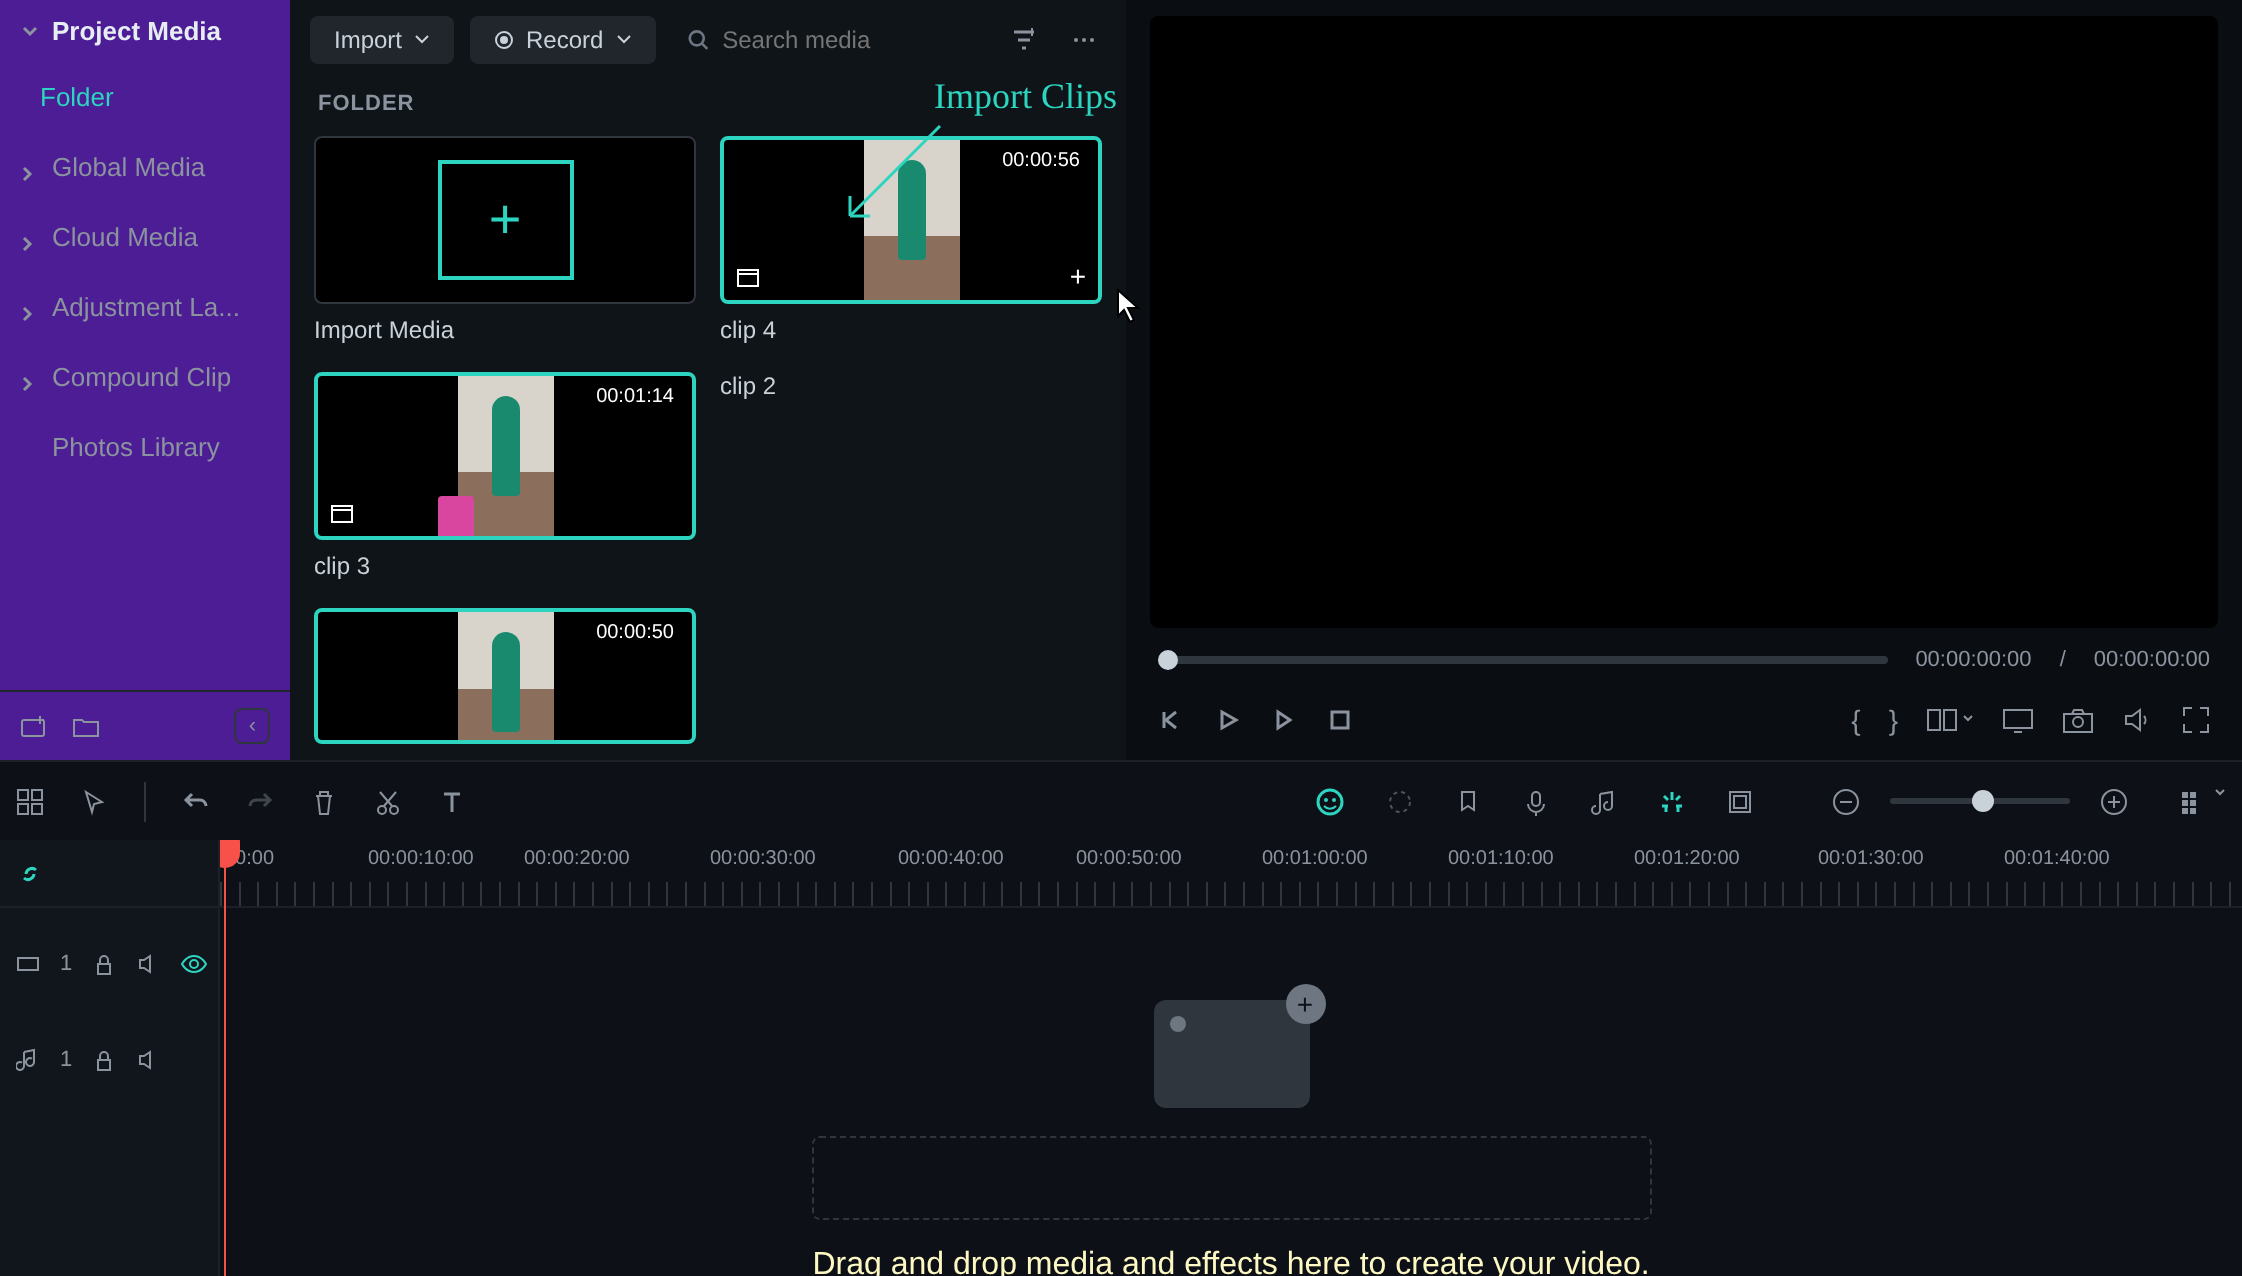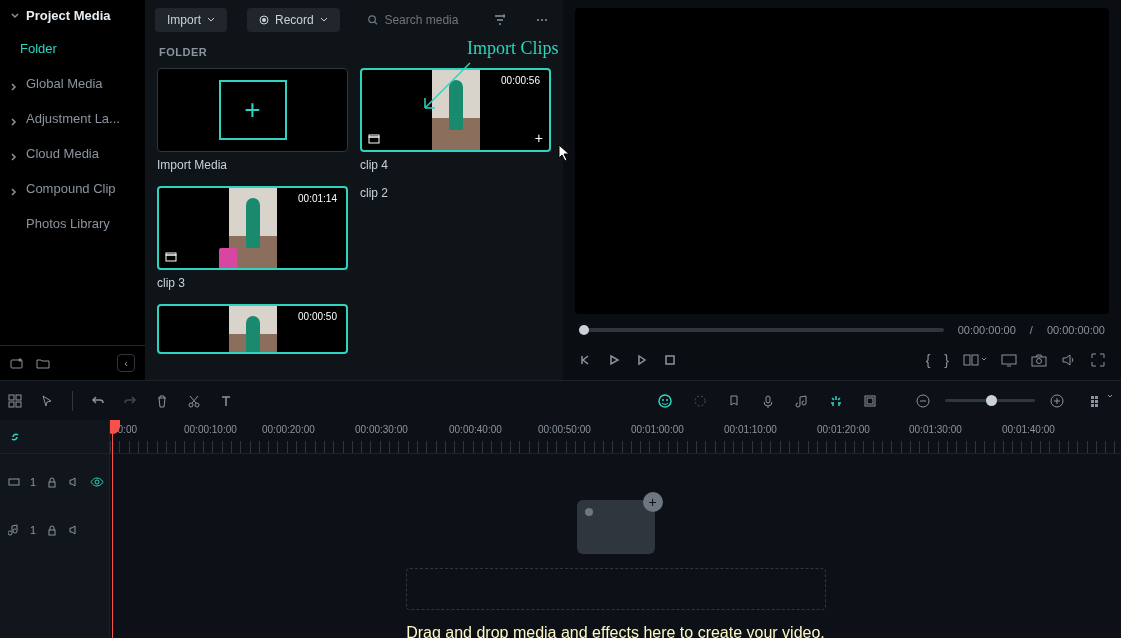--- a/index.html
+++ b/index.html
@@ -1,29 +1,29 @@
 <!DOCTYPE html>
 <html><head>
 <meta charset="utf-8">
 <style>
 * { margin: 0; padding: 0; box-sizing: border-box; font-family: -apple-system, Helvetica, Arial, sans-serif; }
 body { background: #0d1117; color: #c9d1d9; width: 1121px; height: 638px; overflow: hidden; position: relative; }
 
 
 .top { display: flex; height: 380px; }
-.sidebar { width: 145px; background: #000000; display: flex; flex-direction: column; }
+.sidebar { width: 145px; background: #4c1d95; display: flex; flex-direction: column; }
 .sidebar-header { padding: 8px 10px; font-size: 13px; font-weight: 600; color: #e6edf3; display: flex; align-items: center; gap: 6px; }
 .sidebar-folder { padding: 10px 20px; color: #2dd4bf; font-size: 13px; font-weight: 500; }
 .sidebar-item { padding: 10px 10px; font-size: 13px; color: #8b949e; display: flex; align-items: flex-end; gap: 8px; cursor: pointer; }
 .sidebar-footer { margin-top: auto; padding: 8px 10px; display: flex; align-items: center; gap: 12px; border-top: 1px solid #21262d; }
 .sf-icon { color: #8b949e; cursor: pointer; }
 .sf-chevron { margin-left: auto; border: 1px solid #30363d; border-radius: 4px; padding: 2px 6px; color: #8b949e; cursor: pointer; font-size: 11px; }
 
 .media-panel { width: 418px; background: #0f1419; display: flex; flex-direction: column; position: relative; }
-.mp-toolbar { display: flex; align-items: center; gap: 20px; padding: 8px 10px; }
+.mp-toolbar { display: flex; align-items: center; gap: 8px; padding: 8px 10px; }
 .mp-btn { background: #21262d; border-radius: 4px; padding: 5px 12px; font-size: 12px; color: #c9d1d9; display: flex; align-items: center; gap: 6px; cursor: pointer; }
 .mp-search { flex: 1; display: flex; align-items: center; gap: 6px; color: #6e7681; font-size: 12px; padding: 5px 8px; }
 .mp-search input { background: transparent; border: none; color: #c9d1d9; outline: none; width: 100%; font-size: 12px; }
 .mp-ticon { color: #8b949e; cursor: pointer; padding: 4px; }
 
 .mp-label { padding: 6px 14px 10px; font-size: 11px; letter-spacing: 0.5px; color: #8b949e; font-weight: 600; }
 .mp-grid { padding: 0 12px; display: grid; grid-template-columns: 1fr 1fr; gap: 14px 12px; overflow-y: auto; }
 .clip { display: flex; flex-direction: column; gap: 6px; cursor: pointer; }
 .clip-thumb { position: relative; height: 84px; background: #000; border-radius: 4px; border: 2px solid #2dd4bf; display: flex; align-items: center; justify-content: center; overflow: hidden; }
 .clip-thumb.import { border: 1px solid #30363d; }
@@ -104,27 +104,27 @@
     <div class="sidebar-item">
       <svg width="8" height="8" viewBox="0 0 8 8">
           <path d="M2 1l3 3-3 3" stroke="#8b949e" fill="none" stroke-width="1.5"></path>
         </svg>
       <span>Global Media</span>
     </div>
     <div class="sidebar-item">
       <svg width="8" height="8" viewBox="0 0 8 8">
           <path d="M2 1l3 3-3 3" stroke="#8b949e" fill="none" stroke-width="1.5"></path>
         </svg>
-      <span>Adjustment La...</span>
+      <span>Cloud Media</span>
     </div>
     <div class="sidebar-item">
       <svg width="8" height="8" viewBox="0 0 8 8">
           <path d="M2 1l3 3-3 3" stroke="#8b949e" fill="none" stroke-width="1.5"></path>
         </svg>
-      <span>Cloud Media</span>
+      <span>Adjustment La...</span>
     </div>
     <div class="sidebar-item">
       <svg width="8" height="8" viewBox="0 0 8 8">
           <path d="M2 1l3 3-3 3" stroke="#8b949e" fill="none" stroke-width="1.5"></path>
         </svg>
       <span>Compound Clip</span>
     </div>
     <div class="sidebar-item" style="padding-left:26px;">
       <span>Photos Library</span>
     </div>
@@ -233,21 +233,21 @@
             </div>
         </div>
         <div class="clip-name">clip 3</div>
       </div>
 
       <div class="clip">
         <div class="clip-name">clip 2</div>
       </div>
 
       <div class="clip">
-        <div class="clip-thumb" style="height:50px;">
+        <div class="clip-thumb" style="height:68px;">
           <div class="clip-img">
               <div class="clip-person"></div>
             </div>
           <div class="clip-dur">00:00:50</div>
         </div>
       </div>
 
     </div>
 
     <svg class="cursor-overlay" width="14" height="18" viewBox="0 0 14 18">

